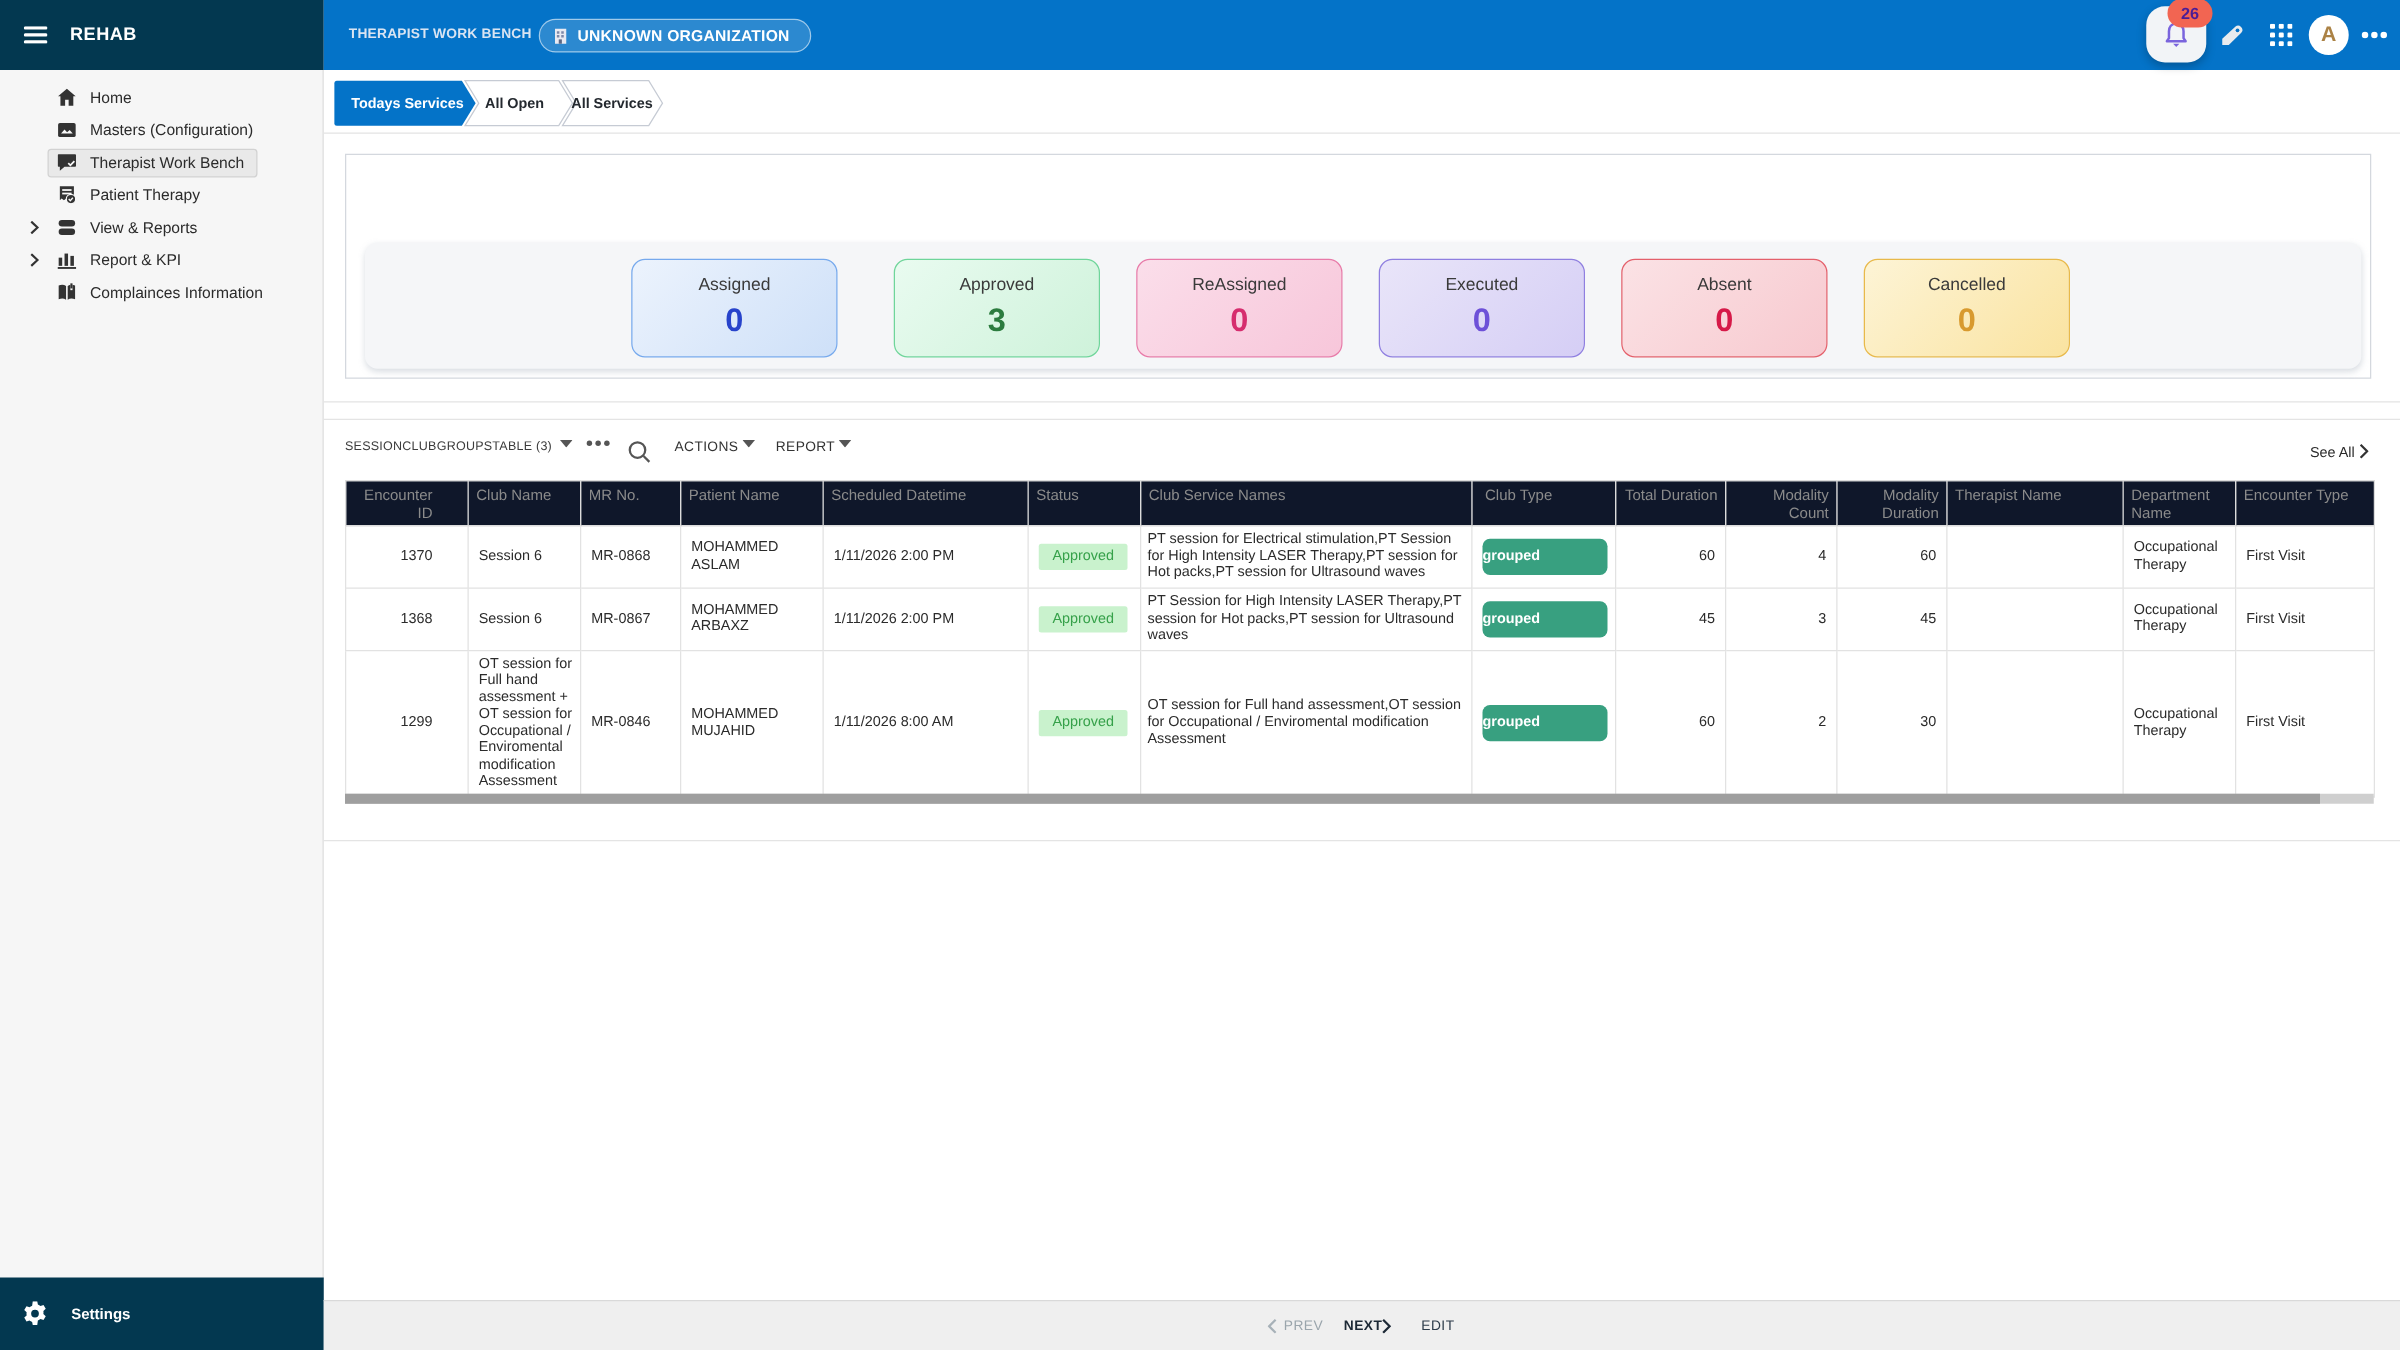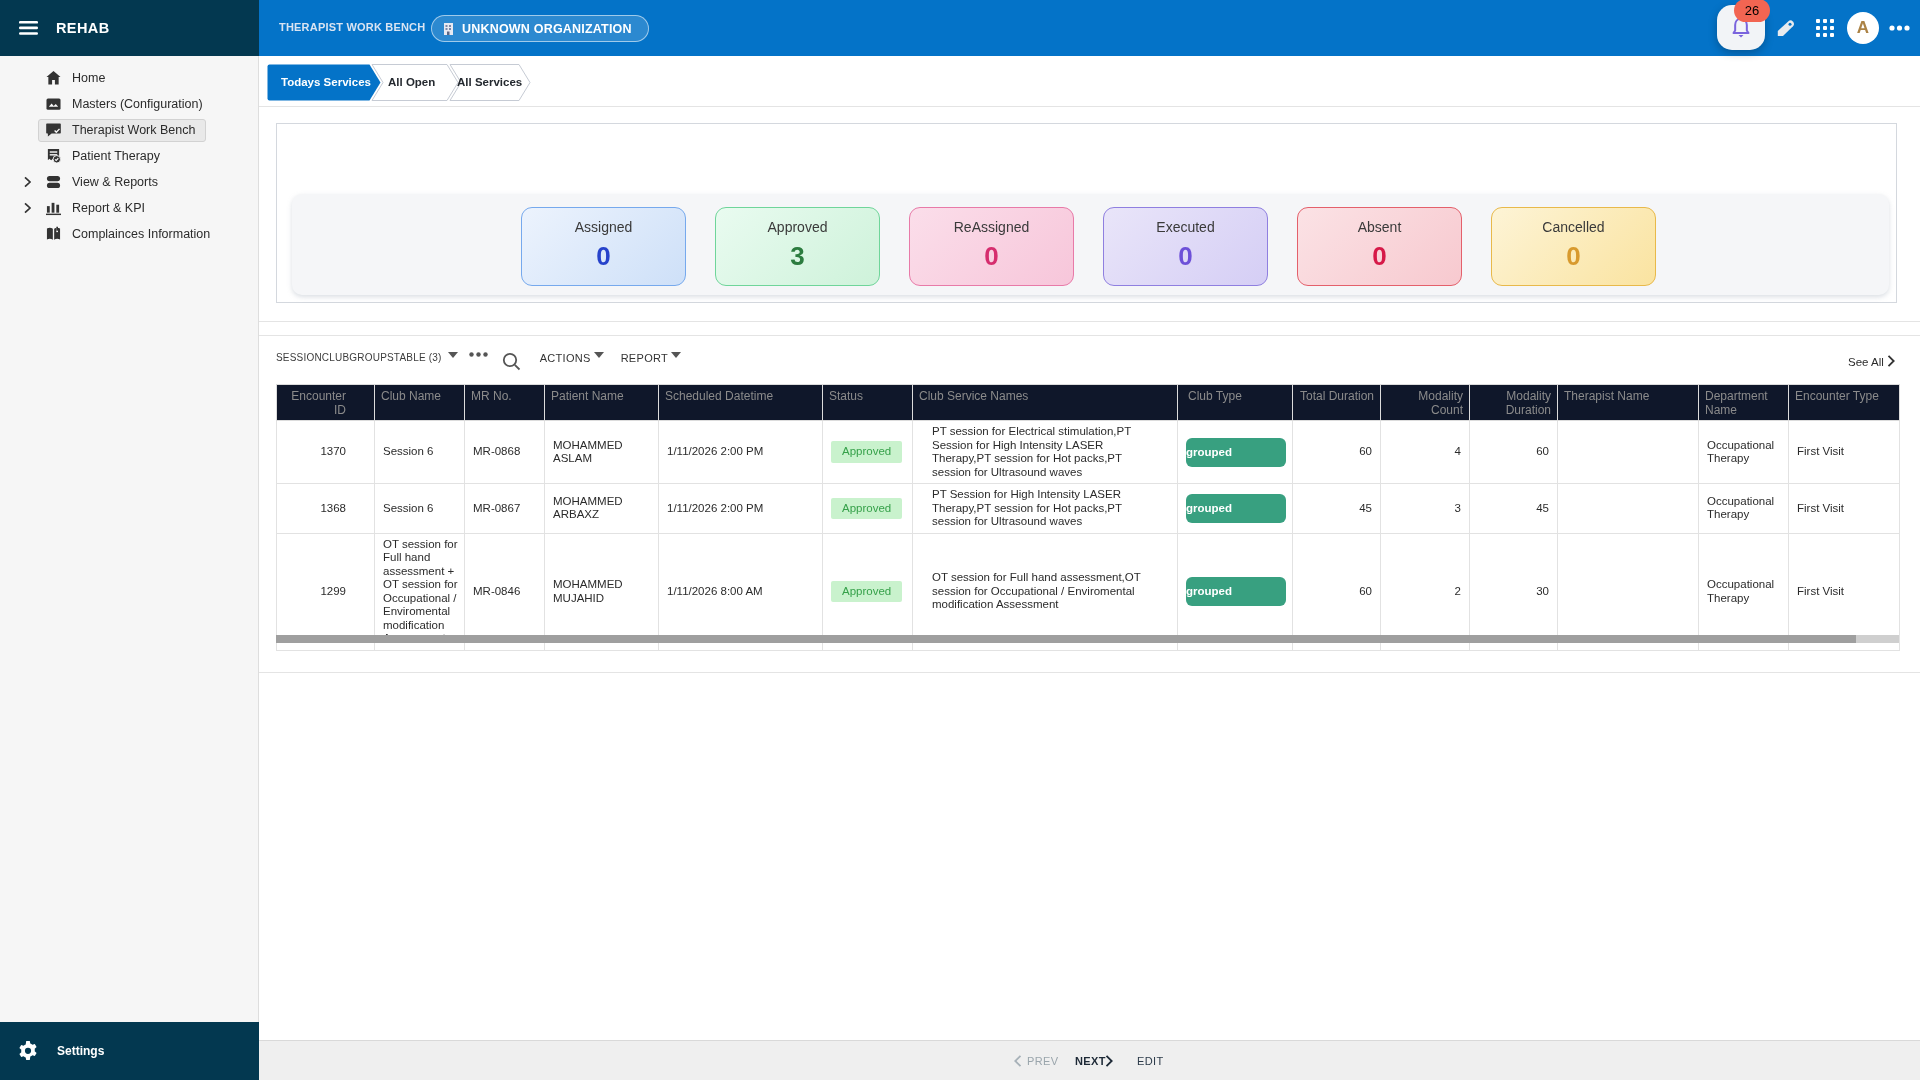--- a/index.html
+++ b/index.html
@@ -7,21 +7,21 @@
 .abs { position:absolute; }
 
 #topbar-left { position:absolute; left:0; top:0; width:259px; height:56px; background:#033850; }
 #topbar-right { position:absolute; left:259px; top:0; width:1661px; height:56px; background:#0473c8; }
 #rehab { position:absolute; left:56px; top:20px; color:#fff; font-size:14.5px; font-weight:bold; letter-spacing:0.4px; }
 #twb-label { position:absolute; left:20px; top:21px; color:#d9e4f2; font-size:11px; font-weight:bold; letter-spacing:0.2px; }
 #org-pill { position:absolute; left:172px; top:15px; height:27px; border-radius:14px; background:rgba(255,255,255,0.16); border:1px solid rgba(255,255,255,0.55); display:flex; align-items:center; padding:0 16px 0 10px; }
 #org-pill span { color:#fff; font-size:12.5px; font-weight:bold; margin-left:7px; letter-spacing:0.2px; }
 
 #bellbox { position:absolute; left:1717px; top:5px; width:48px; height:45px; background:#f2f4f7; border-radius:15px; box-shadow:0 3px 8px rgba(0,0,0,0.25); }
-#badge { position:absolute; left:1734px; top:-1px; width:36px; height:23px; background:#f26552; border-radius:12px; color:#000000; font-size:13px; font-weight:normal; text-align:center; line-height:23px; }
+#badge { position:absolute; left:1734px; top:-1px; width:36px; height:23px; background:#f26552; border-radius:12px; color:#4c1d95; font-size:13px; font-weight:bold; text-align:center; line-height:23px; }
 
 #sidebar { position:absolute; left:0; top:56px; width:259px; height:967px; background:#f6f6f6; border-right:1px solid #dedede; }
 .mi { position:absolute; left:0; width:259px; height:26px; }
 .mi .txt { position:absolute; left:72px; top:50%; transform:translateY(-50%); font-size:12.5px; color:#2b2b2b; }
 .mi .ic { position:absolute; left:46px; top:50%; transform:translateY(-50%); width:15px; height:15px; }
 .mi .chev { position:absolute; left:22px; top:50%; transform:translateY(-50%); width:11px; height:11px; }
 #sel-box { position:absolute; left:38px; top:63px; width:168px; height:23px; background:#e9e9e9; border:1px solid #d2d2d2; border-radius:3px; }
 #settings-bar { position:absolute; left:0; top:1022px; width:259px; height:58px; background:#033850; }
 #settings-bar .txt { position:absolute; left:57px; top:21px; color:#fff; font-size:13px; font-weight:bold; }
 
@@ -36,21 +36,21 @@
 .sep { position:absolute; left:259px; width:1661px; height:1px; background:#e4e4e4; }
 
 #tbl-section { position:absolute; left:259px; top:336px; width:1661px; background:#fff; }
 #toolbar { position:absolute; left:17px; top:16px; height:22px; display:flex; align-items:flex-start; color:#3c3c3c; }
 #tbl-name { font-size:10px; letter-spacing:0.2px; color:#3c3c3c; }
 #seeall { position:absolute; left:1589px; top:19px; font-size:11.5px; color:#2b2b2b; }
 table#grid { position:absolute; left:17px; top:48px; border-collapse:collapse; table-layout:fixed; width:1623px; font-size:11.5px; color:#2b2b2b; }
 #grid th { background:#0f172a; color:#8b8b8b; font-weight:normal; font-size:12px; border:1px solid #dcdcdc; padding:4px 6px 3px 6px; vertical-align:top; line-height:14px; height:36px; }
 #grid td { border:1px solid #e2e2e2; padding:4px 8px; vertical-align:middle; line-height:13.5px; background:#fff; }
 #grid td.wrap2 { padding:4px 4px 4px 8px; }
-#grid td.svc { padding:4px 19px; }
+#grid td.svc { padding:4px 5px; }
 #grid .r { text-align:right; }
 #grid .l { text-align:left; }
 .chip { display:inline-block; background:#c9f2cd; color:#36a14a; font-size:11.5px; padding:4px 11px; border-radius:2px; }
 .grouped { display:inline-block; background:#38a080; color:#fff; font-size:11.5px; font-weight:bold; width:100px; height:29px; line-height:29px; text-align:left; border-radius:6px; }
 #hscroll { position:absolute; left:17px; top:299px; width:1623px; height:8px; background:#cfcfcf; }
 #hscroll .thumb { position:absolute; left:0; top:0; height:8px; width:1580px; background:#9f9f9f; }
 
 #bottombar { position:absolute; left:259px; top:1040px; width:1661px; height:41px; background:#efefef; border-top:1px solid #d9d9d9; }
 </style>
 </head>
@@ -184,21 +184,21 @@
   <path d="M10.5 8.5 h100 l11 18 -11 18 h-100 a2 2 0 0 1 -2-2 v-32 a2 2 0 0 1 2-2 Z" fill="#0473c8"></path>
   <path d="M113 8.5 h75 l11 18 -11 18 h-75 l11-18 Z" fill="#fff" stroke="#c6cbd4" stroke-width="1"></path>
   <path d="M191 8.5 h69 l11 18 -11 18 h-69 l11-18 Z" fill="#fff" stroke="#c6cbd4" stroke-width="1"></path>
   <text x="22" y="30" font-size="11.5" font-weight="bold" fill="#fff" font-family="Liberation Sans">Todays Services</text>
   <text x="129" y="30" font-size="11.5" font-weight="bold" fill="#24292f" font-family="Liberation Sans">All Open</text>
   <text x="198" y="30" font-size="11.5" font-weight="bold" fill="#24292f" font-family="Liberation Sans">All Services</text>
 </svg>
 
 <div id="card1">
   <div id="panel">
-    <div class="stat" style="left:229px;background:linear-gradient(135deg,#ecf3fd 0%,#cee0f8 100%);border-color:#76a9ed;">
+    <div class="stat" style="left:213px;background:linear-gradient(135deg,#ecf3fd 0%,#cee0f8 100%);border-color:#76a9ed;">
       <div class="lb">Assigned</div>
         <div class="num" style="color:#2743cb;">0</div>
       </div>
     <div class="stat" style="left:423px;background:linear-gradient(135deg,#e9fbf0 0%,#cef2da 100%);border-color:#6fd59a;">
       <div class="lb">Approved</div>
         <div class="num" style="color:#2c7c3f;">3</div>
       </div>
     <div class="stat" style="left:617px;background:linear-gradient(135deg,#fbdeea 0%,#f7c6da 100%);border-color:#e87aa8;">
       <div class="lb">ReAssigned</div>
         <div class="num" style="color:#d62d6e;">0</div>

